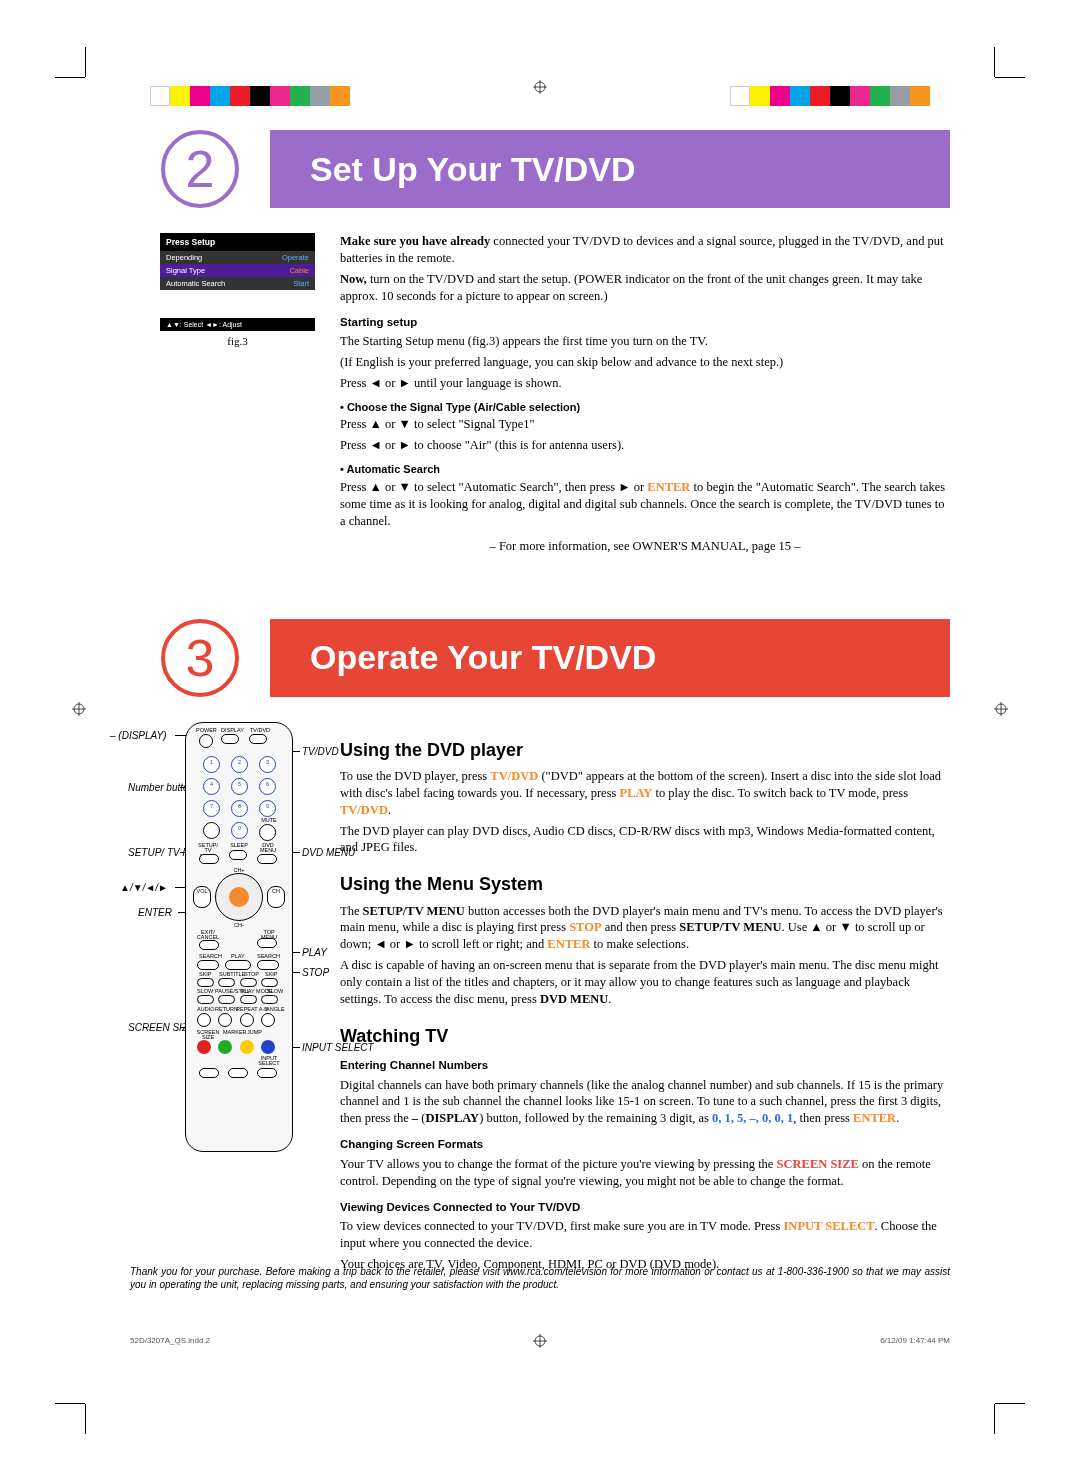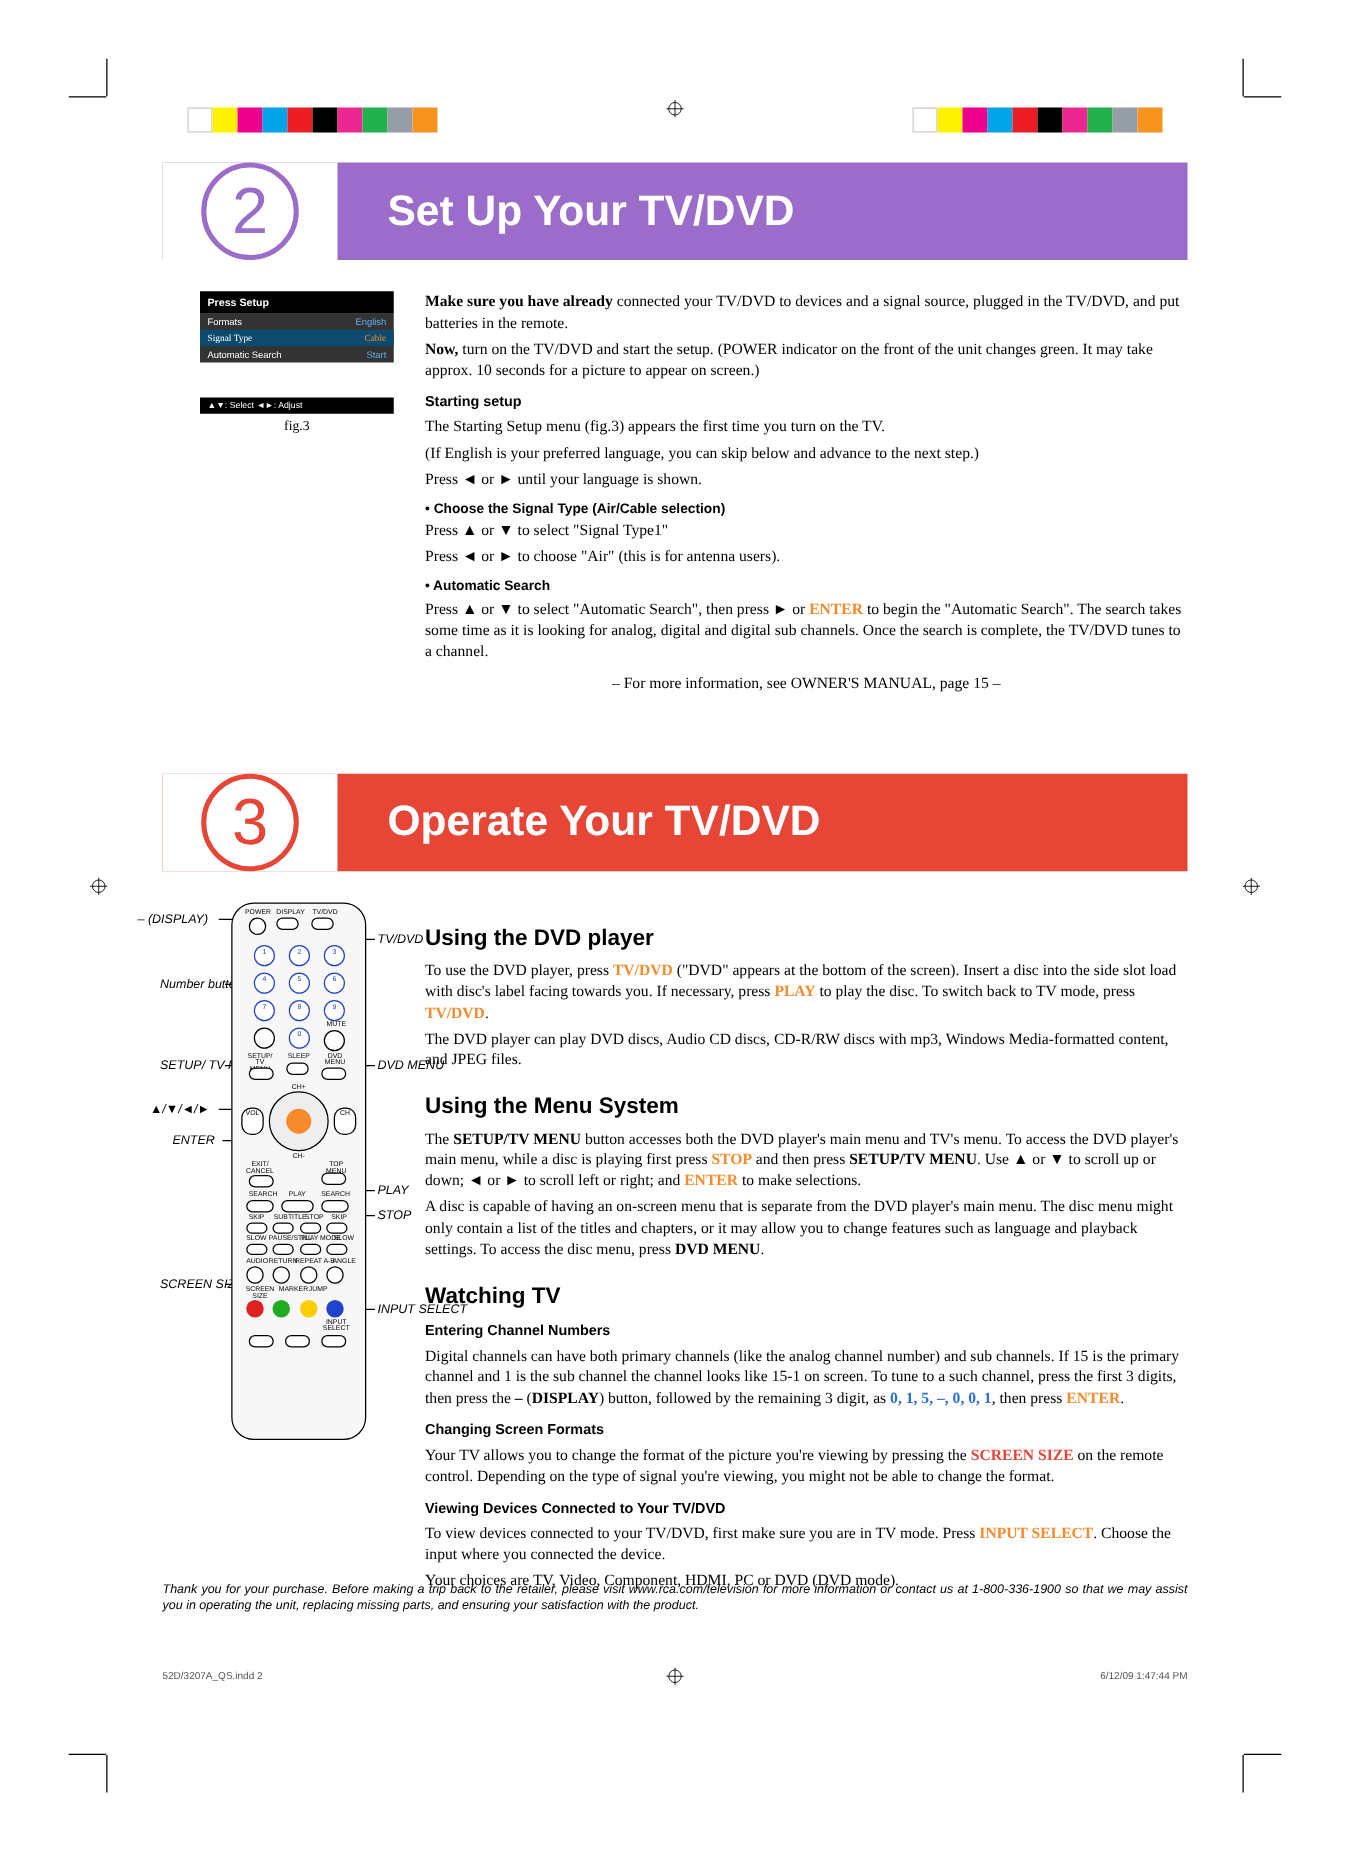--- a/index.html
+++ b/index.html
@@ -44,21 +44,21 @@
   .bold { font-weight: bold; }
   .orange { color: #f78a2a; font-weight: bold; }
   .red-text { color: #e74536; font-weight: bold; }
   .blue { color: #2a6fd6; font-weight: bold; }
 
   
   .auto-setup { width: 155px; margin-left: 30px; margin-top: 0; font-family: Arial, sans-serif; }
   .auto-setup .title { background: #000; color: #fff; font-size: 8.5px; font-weight: bold; padding: 4px 6px; }
   .auto-setup .body { background: #333; color: #fff; font-size: 7.5px; }
   .auto-setup .row { display: flex; justify-content: space-between; padding: 2px 6px; }
-  .auto-setup .row.hl { background: #0c4a6e; font-family: Liberation Serif, serif; }
+  .auto-setup .row.hl { background: #4c1d95; }
   .auto-setup .en { color: #5fb0f0; }
   .auto-setup .cable { color: #f78a2a; }
   .auto-setup .start { color: #5fb0f0; }
   .auto-setup .footer { background: #000; color: #fff; font-size: 7px; padding: 3px 6px; margin-top: 28px; }
   .fig-caption { text-align: center; font-size: 11px; margin-top: 4px; width: 155px; margin-left: 30px; }
 
   
   .remote-wrap { position: relative; width: 210px; height: 440px; font-family: Arial, sans-serif; font-size: 9px; }
   .remote-body { position: absolute; left: 55px; top: 0; width: 108px; height: 430px; border: 1.5px solid #000; border-radius: 18px; background: #f7f7f7; }
   .remote-body .inner { position: absolute; left: 5px; right: 5px; top: 5px; bottom: 5px; }
@@ -153,22 +153,22 @@
       <div class="header-title">Set Up Your TV/DVD</div>
     </div>
   </div>
 
   <div class="section-body">
     <div class="left-col">
       <div class="auto-setup">
         <div class="title">Press Setup</div>
         <div class="body" id="auto-setup-rows">
             <div class="row">
-              <span>Formats</span>
-              <span class="en">English</span>
+              <span>Depending</span>
+              <span class="en">Operate</span>
             </div>
             <div class="row hl">
               <span>Signal Type</span>
               <span class="cable">Cable</span>
             </div>
             <div class="row">
               <span>Automatic Search</span>
               <span class="start">Start</span>
             </div>
           </div>

